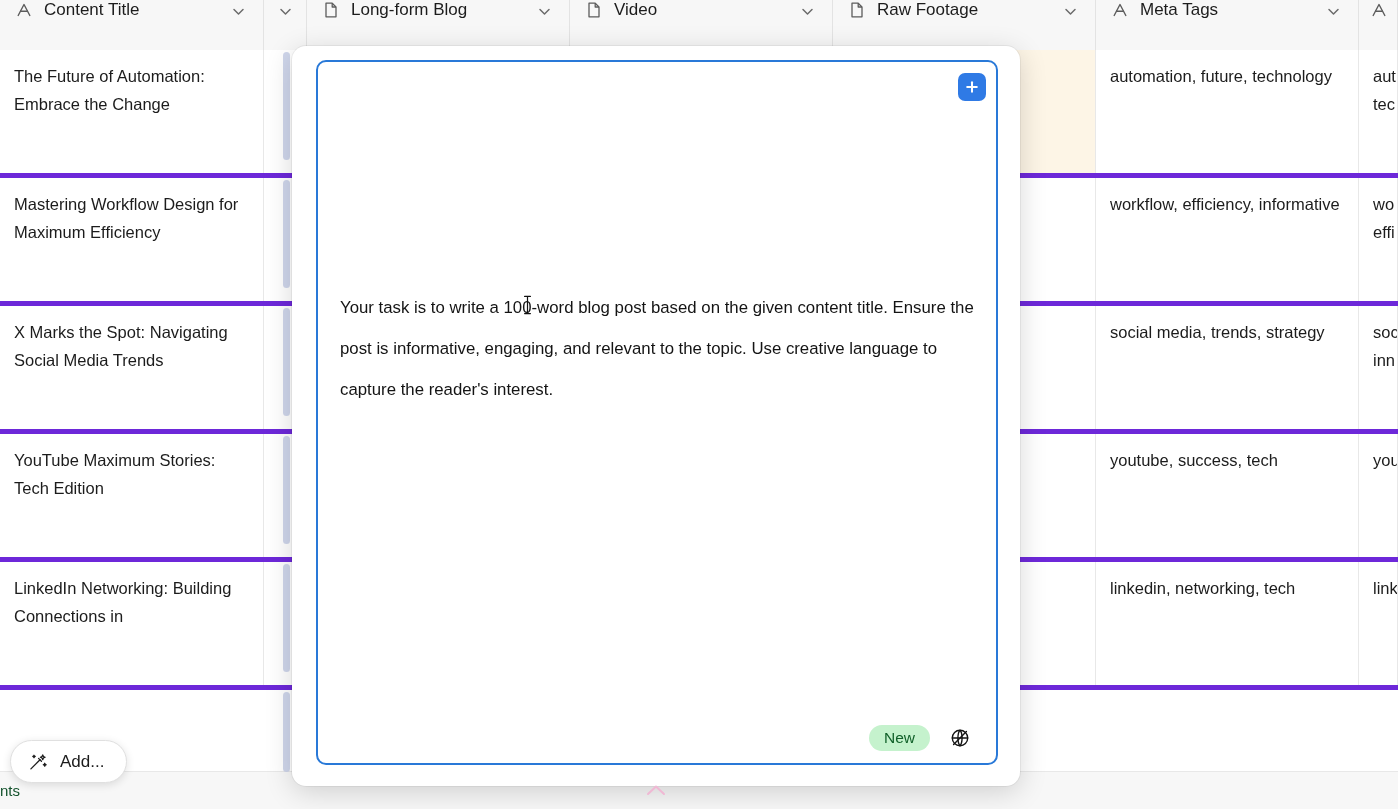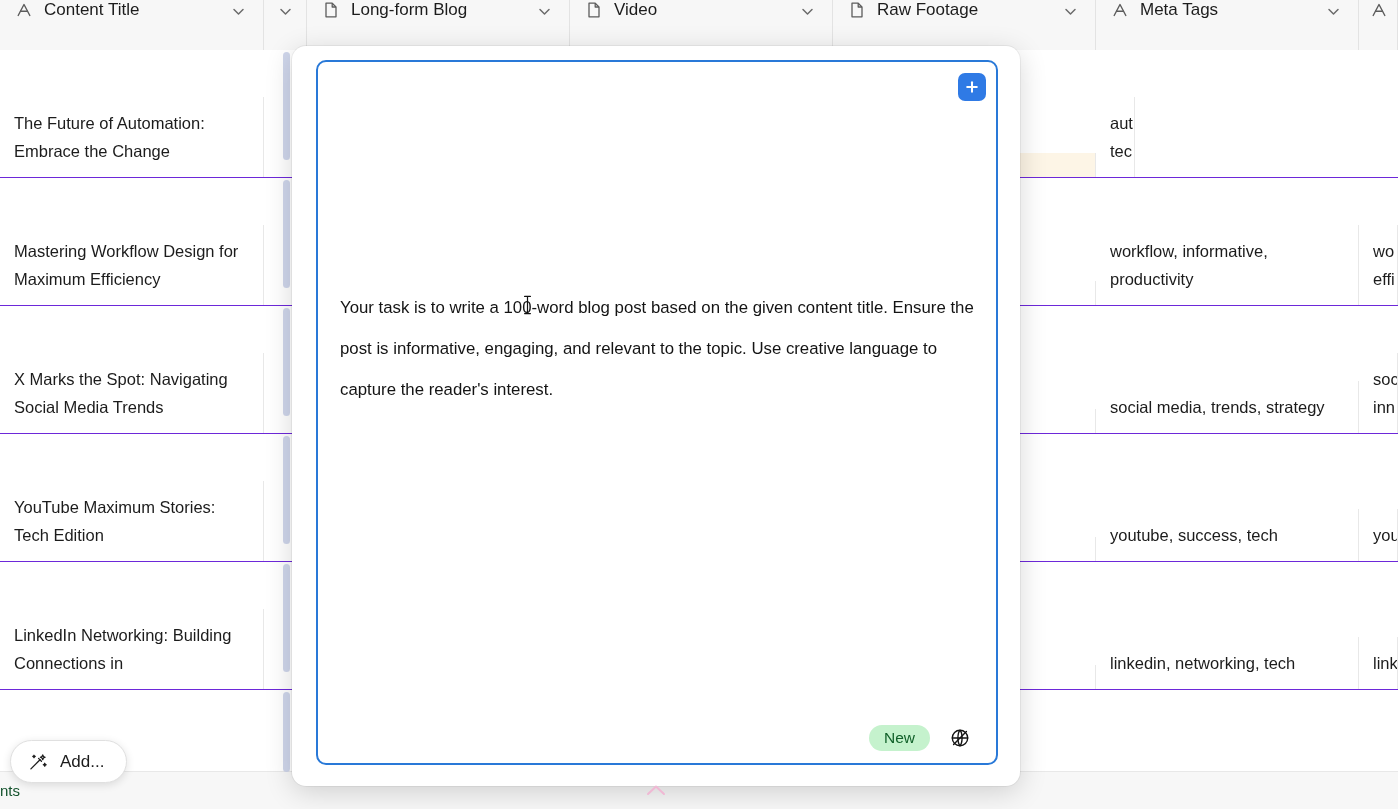--- a/index.html
+++ b/index.html
@@ -51,24 +51,23 @@
   
   .hcell.narrow { width: 43px; padding: 0; justify-content: center; }
 
   .body-rows {
     position: absolute; top: 50px; left: 0;
     width: 1398px; height: 759px;
     z-index: 1;
   }
   .row {
     display: flex;
-    border-bottom: 1px solid #6d28d9;
+    border-bottom: 5px solid #6d28d9;
     background: #fff;
     height: 128px;
-    align-items: flex-end;
   }
   .cell {
     border-right: 1px solid #e8e8e8;
     padding: 12px 14px;
     font-size: 16.5px;
     line-height: 28px;
     color: #1c1c1c;
     overflow: hidden;
     flex: 0 0 auto;
     background: #fff;
@@ -312,31 +311,32 @@
   </div>
 
   <div class="body-rows">
 
     <div class="row">
       <div class="cell" style="width:264px">The Future of Automation: Embrace the Change</div>
       <div class="cell narrow"></div>
       <div class="cell beige" style="width:263px"></div>
       <div class="cell beige" style="width:263px"></div>
       <div class="cell beige" style="width:263px"></div>
+      <div class="cell" style="width:263px">automation, future, technology</div>
       <div class="cell" style="width:39px">aut
 tec</div>
     </div>
 
     <div class="row">
       <div class="cell" style="width:264px">Mastering Workflow Design for Maximum Efficiency</div>
       <div class="cell narrow"></div>
       <div class="cell" style="width:263px"></div>
       <div class="cell" style="width:263px"></div>
       <div class="cell" style="width:263px"></div>
-      <div class="cell" style="width:263px">workflow, informative, productivity</div>
+      <div class="cell" style="width:263px">workflow, efficiency, informative</div>
       <div class="cell" style="width:39px">wo
 effi</div>
     </div>
 
 
     <div class="row">
       <div class="cell" style="width:264px">X Marks the Spot: Navigating Social Media Trends</div>
       <div class="cell narrow"></div>
       <div class="cell" style="width:263px"></div>
       <div class="cell" style="width:263px"></div>

